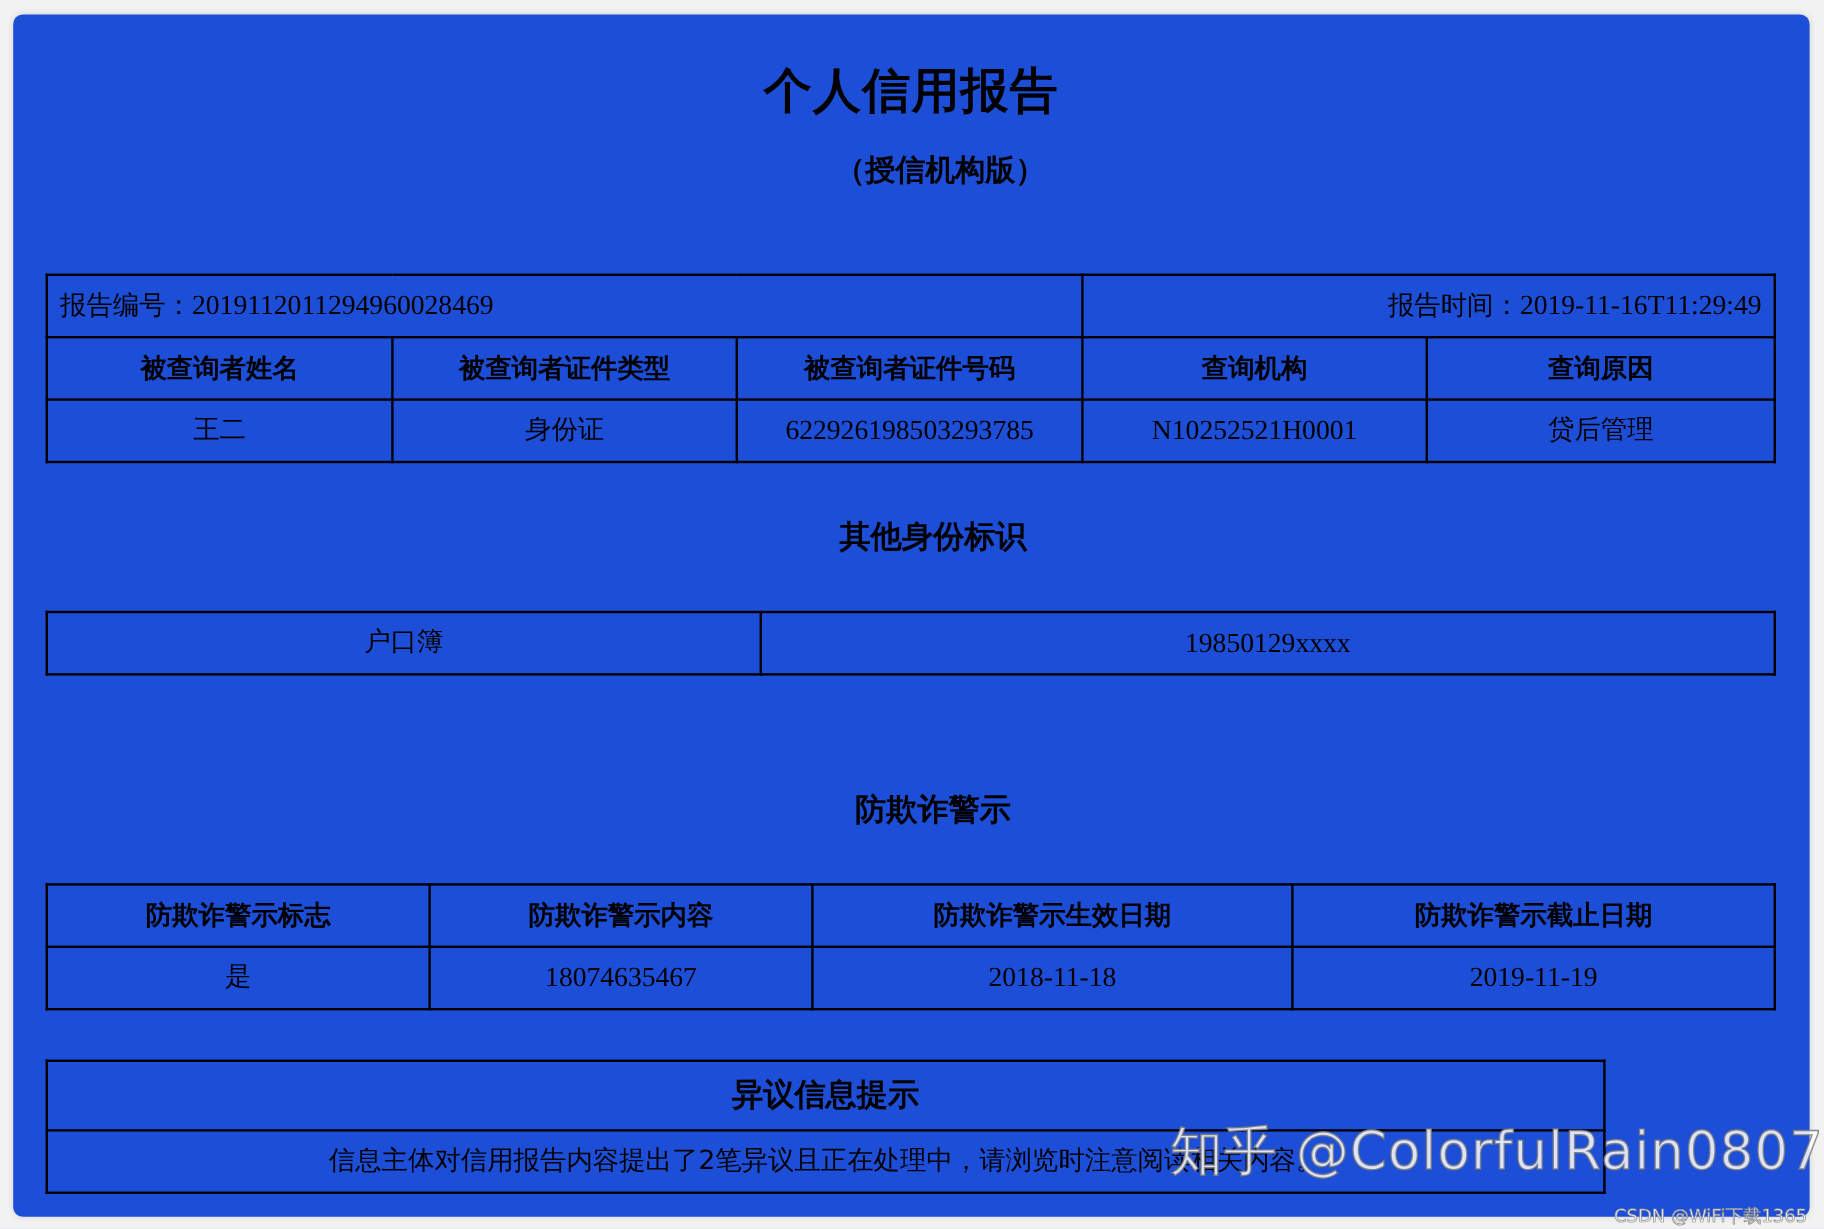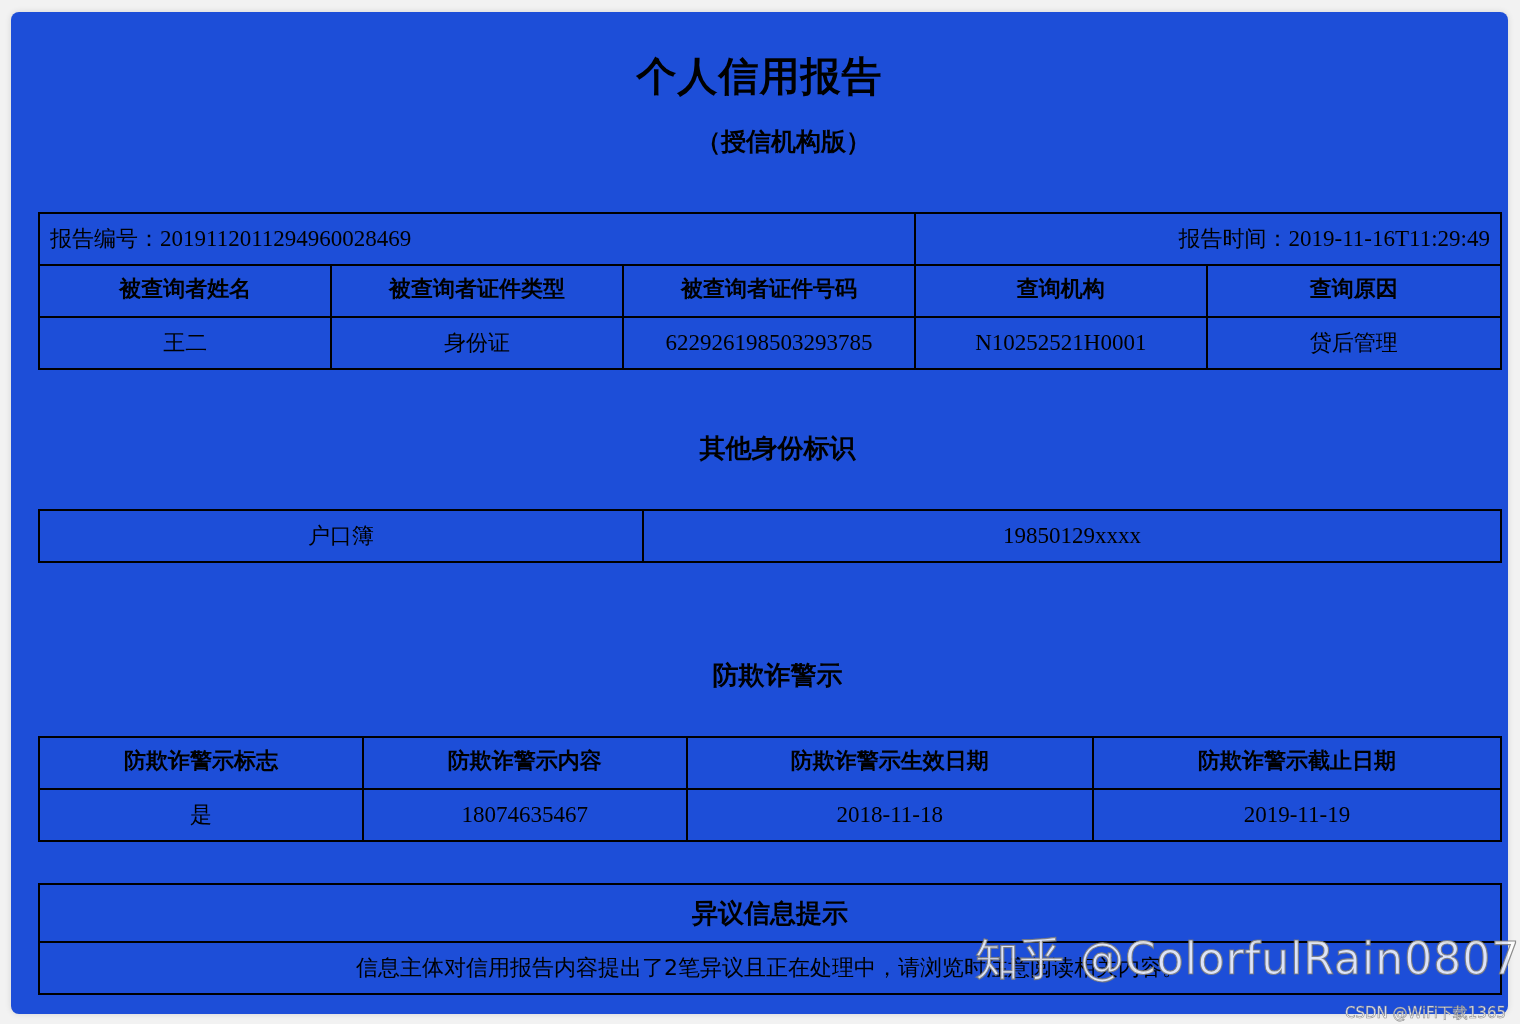--- a/index.html
+++ b/index.html
@@ -50,35 +50,35 @@
       text-align: center;
       font-family: "DejaVu Sans", "Liberation Sans", sans-serif;
       font-weight: bold;
       font-size: 26px;
       line-height: 34px;
       padding-left: 36px;
     }
     table {
       position: absolute;
       left: 27px;
-      width: 1464px;
+      width: 1300px;
       border-collapse: collapse;
       table-layout: fixed;
     }
     td, th {
       border: 2px solid #000;
       height: 50px;
       padding: 0 10px;
       text-align: center;
       vertical-align: middle;
       font-size: 23px;
       line-height: 28px;
     }
     th {
-      font-family: Liberation Mono, monospace;
+      font-family: Liberation Sans, sans-serif;
       font-weight: bold;
       font-size: 22px;
     }
     td.cjk {
       font-family: "DejaVu Sans", "Liberation Sans", sans-serif;
       font-size: 22px;
     }
     td.num {
       font-family: "Liberation Serif", "DejaVu Serif", serif;
       font-size: 23px;
@@ -130,21 +130,21 @@
     }
   </style>
 </head>
 <body>
 
 <div class="card">
 
   <div class="title">个人信用报告</div>
   <div class="subtitle">（授信机构版）</div>
 
-  <table style="top: 200px; border-radius: 23px;">
+  <table style="top: 216px; border-radius: 23px;">
     <colgroup>
       <col style="width:288px">
         <col style="width:287px">
         <col style="width:288px">
         <col style="width:287px">
         <col style="width:290px">
     </colgroup>
     <tbody>
         <tr>
       <td colspan="3" class="meta-left">

